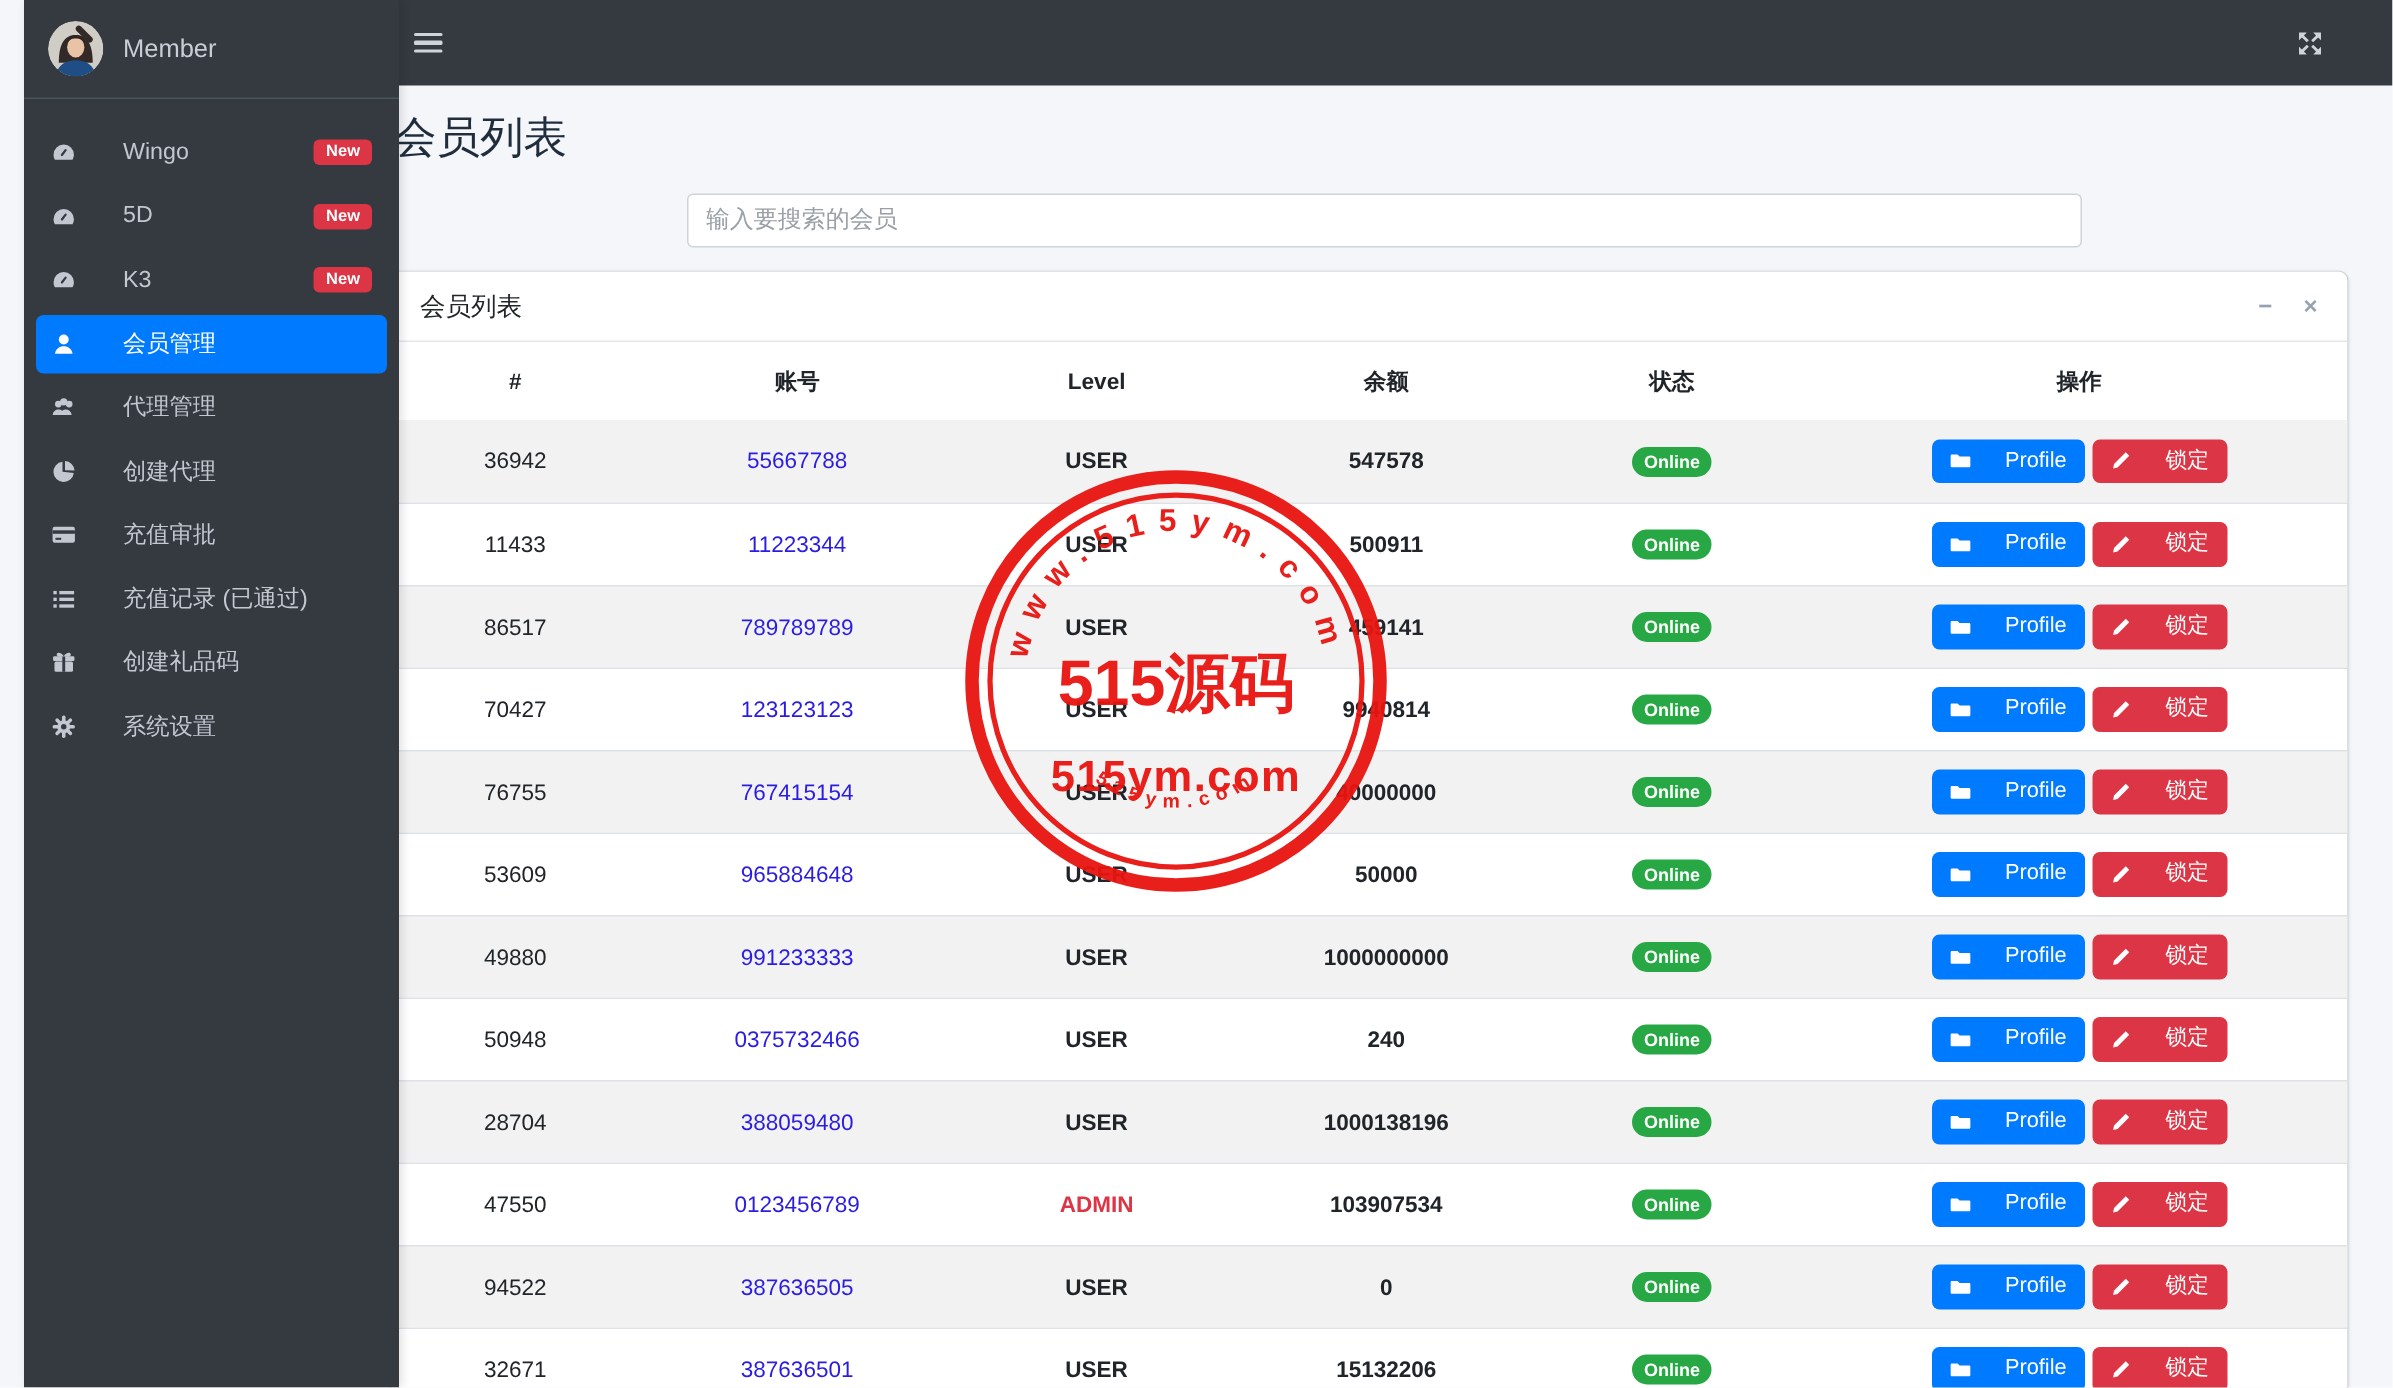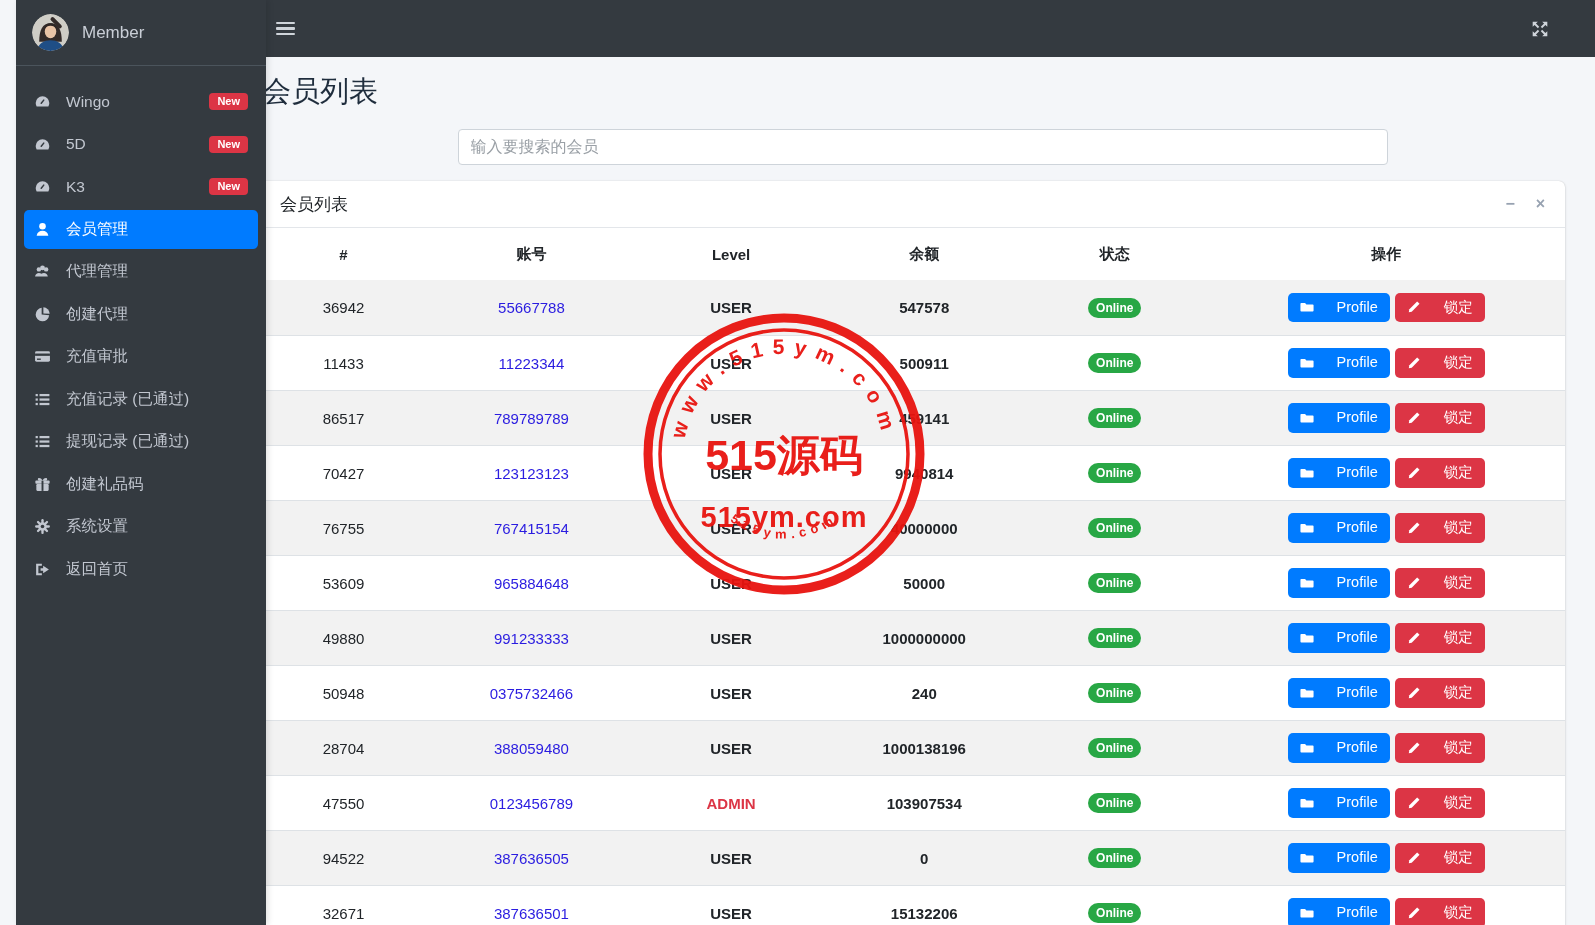--- a/index.html
+++ b/index.html
@@ -11,21 +11,21 @@
   
   .sidebar { position:absolute; left:16px; top:0; width:250px; height:925px;
     background:#343a40; z-index:30; box-shadow:2px 0 6px rgba(0,0,0,.12); }
   .brand { display:flex; align-items:center; gap:13px; height:66px;
     padding:0 16px; border-bottom:1px solid #4b545c; }
   .brand .avatar { width:37px; height:37px; border-radius:50%; overflow:hidden; flex:none; }
   .brand-label { color:#c9ced6; font-size:17px; }
   .side-nav { padding:16px 8px 8px 8px; display:flex; flex-direction:column; }
   .nav-item { display:flex; align-items:center; height:39px; padding:0 10px;
     color:#c2c7d0; border-radius:5px; margin-bottom:3.5px; font-size:15.5px;
-    cursor:pointer; text-decoration:none; }
+    cursor:pointer; text-decoration:none;gap:16px; }
   .nav-item .icon { width:20px; height:16px; margin-right:12px; display:flex; align-items:center; }
   .nav-item .icon svg { width:17px; height:17px; fill:currentColor; }
   .nav-item.active { background:#007bff; color:#fff; }
   .badge-new { margin-left:auto; background:#dc3545; color:#fff; font-size:11px;
     font-weight:bold; padding:3px 8px; border-radius:4px; line-height:1; }
   
   .topbar { position:absolute; left:250px; top:0; width:1345px; height:57px;
     background:#343a40; display:flex; align-items:center;
     justify-content:space-between; padding:0 46px 0 26px; z-index:20; }
   .hamburger { width:19px; cursor:pointer; }
@@ -180,33 +180,20 @@
             <rect x="5.2" y="7" width="9.3" height="2.1"></rect>
             <rect x="1.5" y="11.2" width="2.1" height="2.1"></rect>
             <rect x="5.2" y="11.2" width="9.3" height="2.1"></rect>
           </svg>
         </span>
         <span class="nav-label">充值记录 (已通过)</span>
       </a>
       <a class="nav-item">
         <span class="icon">
           <svg viewBox="0 0 16 16">
-            <rect x="1.5" y="2.8" width="2.1" height="2.1"></rect>
-            <rect x="5.2" y="2.8" width="9.3" height="2.1"></rect>
-            <rect x="1.5" y="7" width="2.1" height="2.1"></rect>
-            <rect x="5.2" y="7" width="9.3" height="2.1"></rect>
-            <rect x="1.5" y="11.2" width="2.1" height="2.1"></rect>
-            <rect x="5.2" y="11.2" width="9.3" height="2.1"></rect>
-          </svg>
-        </span>
-        <span class="nav-label">提现记录 (已通过)</span>
-      </a>
-      <a class="nav-item">
-        <span class="icon">
-          <svg viewBox="0 0 16 16">
             <rect x="2.2" y="7.6" width="11.6" height="6.4" rx="1"></rect>
             <rect x="1.3" y="4.3" width="13.4" height="2.9" rx=".8"></rect>
             <rect x="7.1" y="4.3" width="1.8" height="9.7" fill="#343a40"></rect>
             <path d="M8 4.3C6.8 1.7 3.6 1.3 3.6 3.1S5.8 4.7 8 4.3z"></path>
             <path d="M8 4.3c1.2-2.6 4.4-3 4.4-1.2S10.2 4.7 8 4.3z"></path>
           </svg>
         </span>
         <span class="nav-label">创建礼品码</span>
       </a>
       <a class="nav-item">
@@ -214,29 +201,20 @@
           <svg viewBox="0 0 16 16">
             <rect x="6.9" y="1" width="2.2" height="14" rx="1"></rect>
             <rect x="6.9" y="1" width="2.2" height="14" rx="1" transform="rotate(45 8 8)"></rect>
             <rect x="6.9" y="1" width="2.2" height="14" rx="1" transform="rotate(90 8 8)"></rect>
             <rect x="6.9" y="1" width="2.2" height="14" rx="1" transform="rotate(135 8 8)"></rect>
             <circle cx="8" cy="8" r="4.1"></circle>
             <circle cx="8" cy="8" r="1.7" fill="#343a40"></circle>
           </svg>
         </span>
         <span class="nav-label">系统设置</span>
-      </a>
-      <a class="nav-item">
-        <span class="icon">
-          <svg viewBox="0 0 16 16">
-            <path d="M2 2.5h5.4v2H4.1v7h3.3v2H2z"></path>
-            <path d="M8.6 4.4 14 8l-5.4 3.6V9.2H6.2V6.8h2.4z"></path>
-          </svg>
-        </span>
-        <span class="nav-label">返回首页</span>
       </a>
     </nav>
 </aside>
 
 <header class="topbar">
   <div class="hamburger">
     <span></span>
       <span></span>
       <span></span>
   </div>

